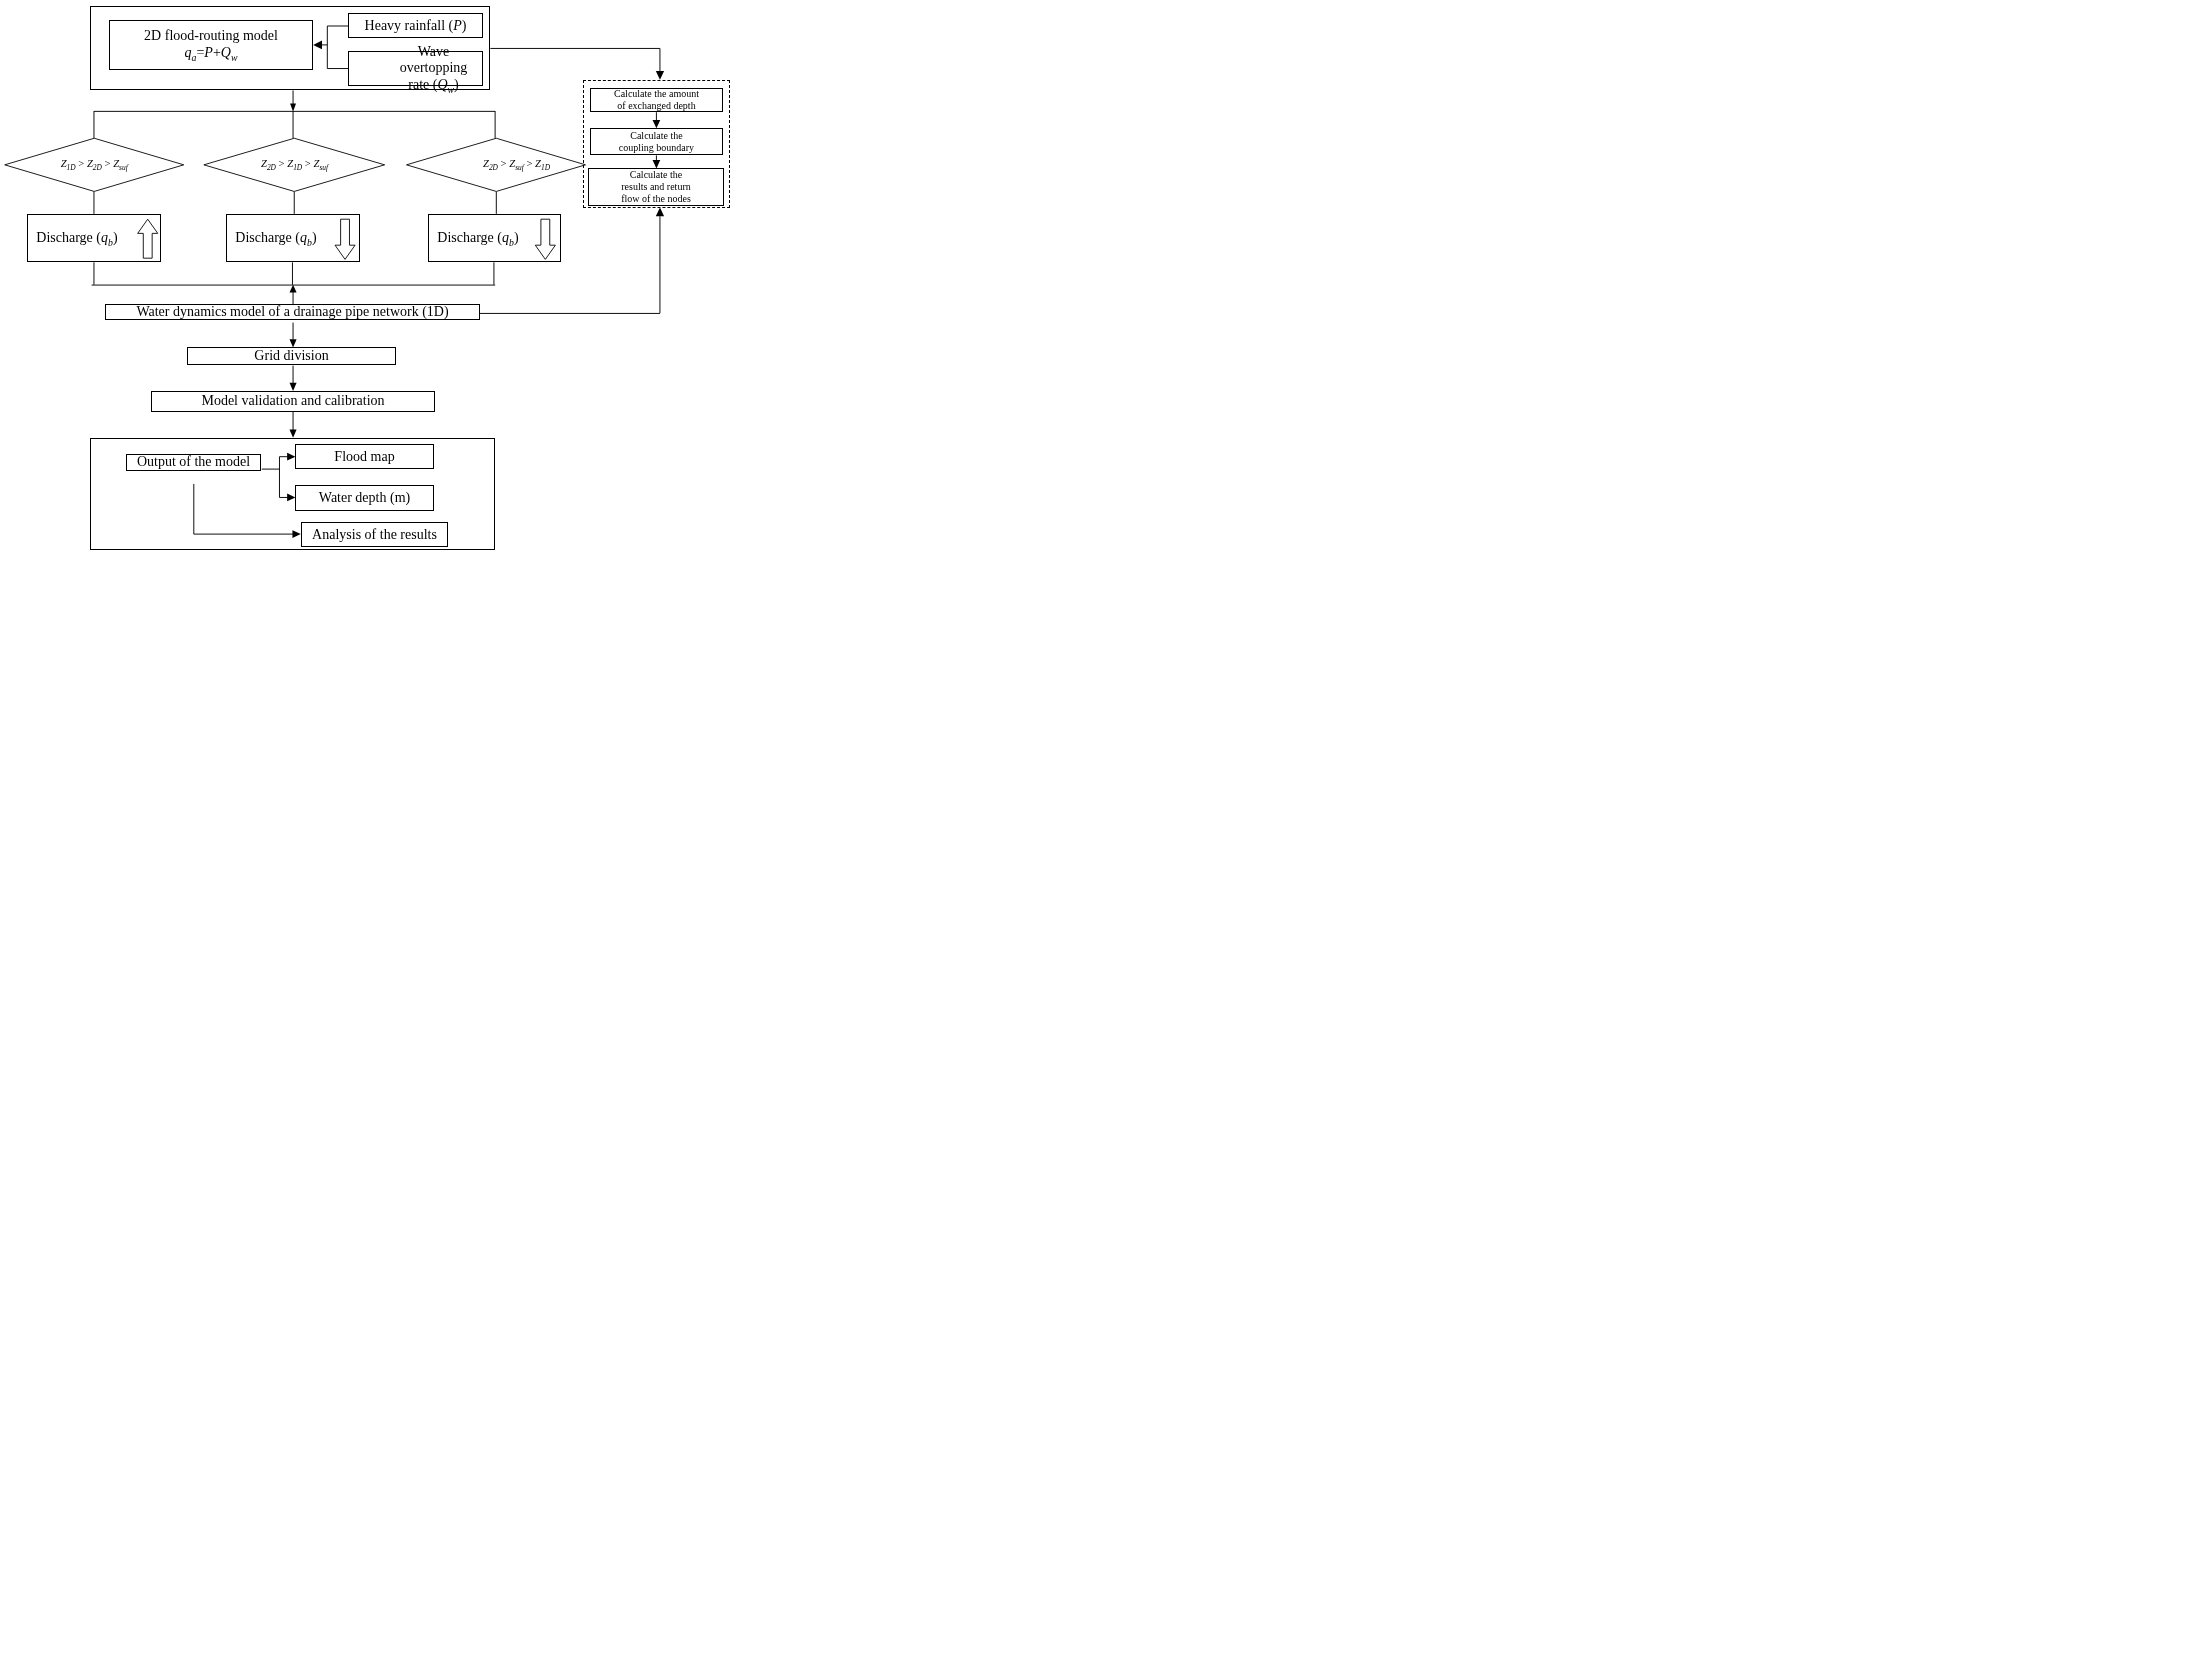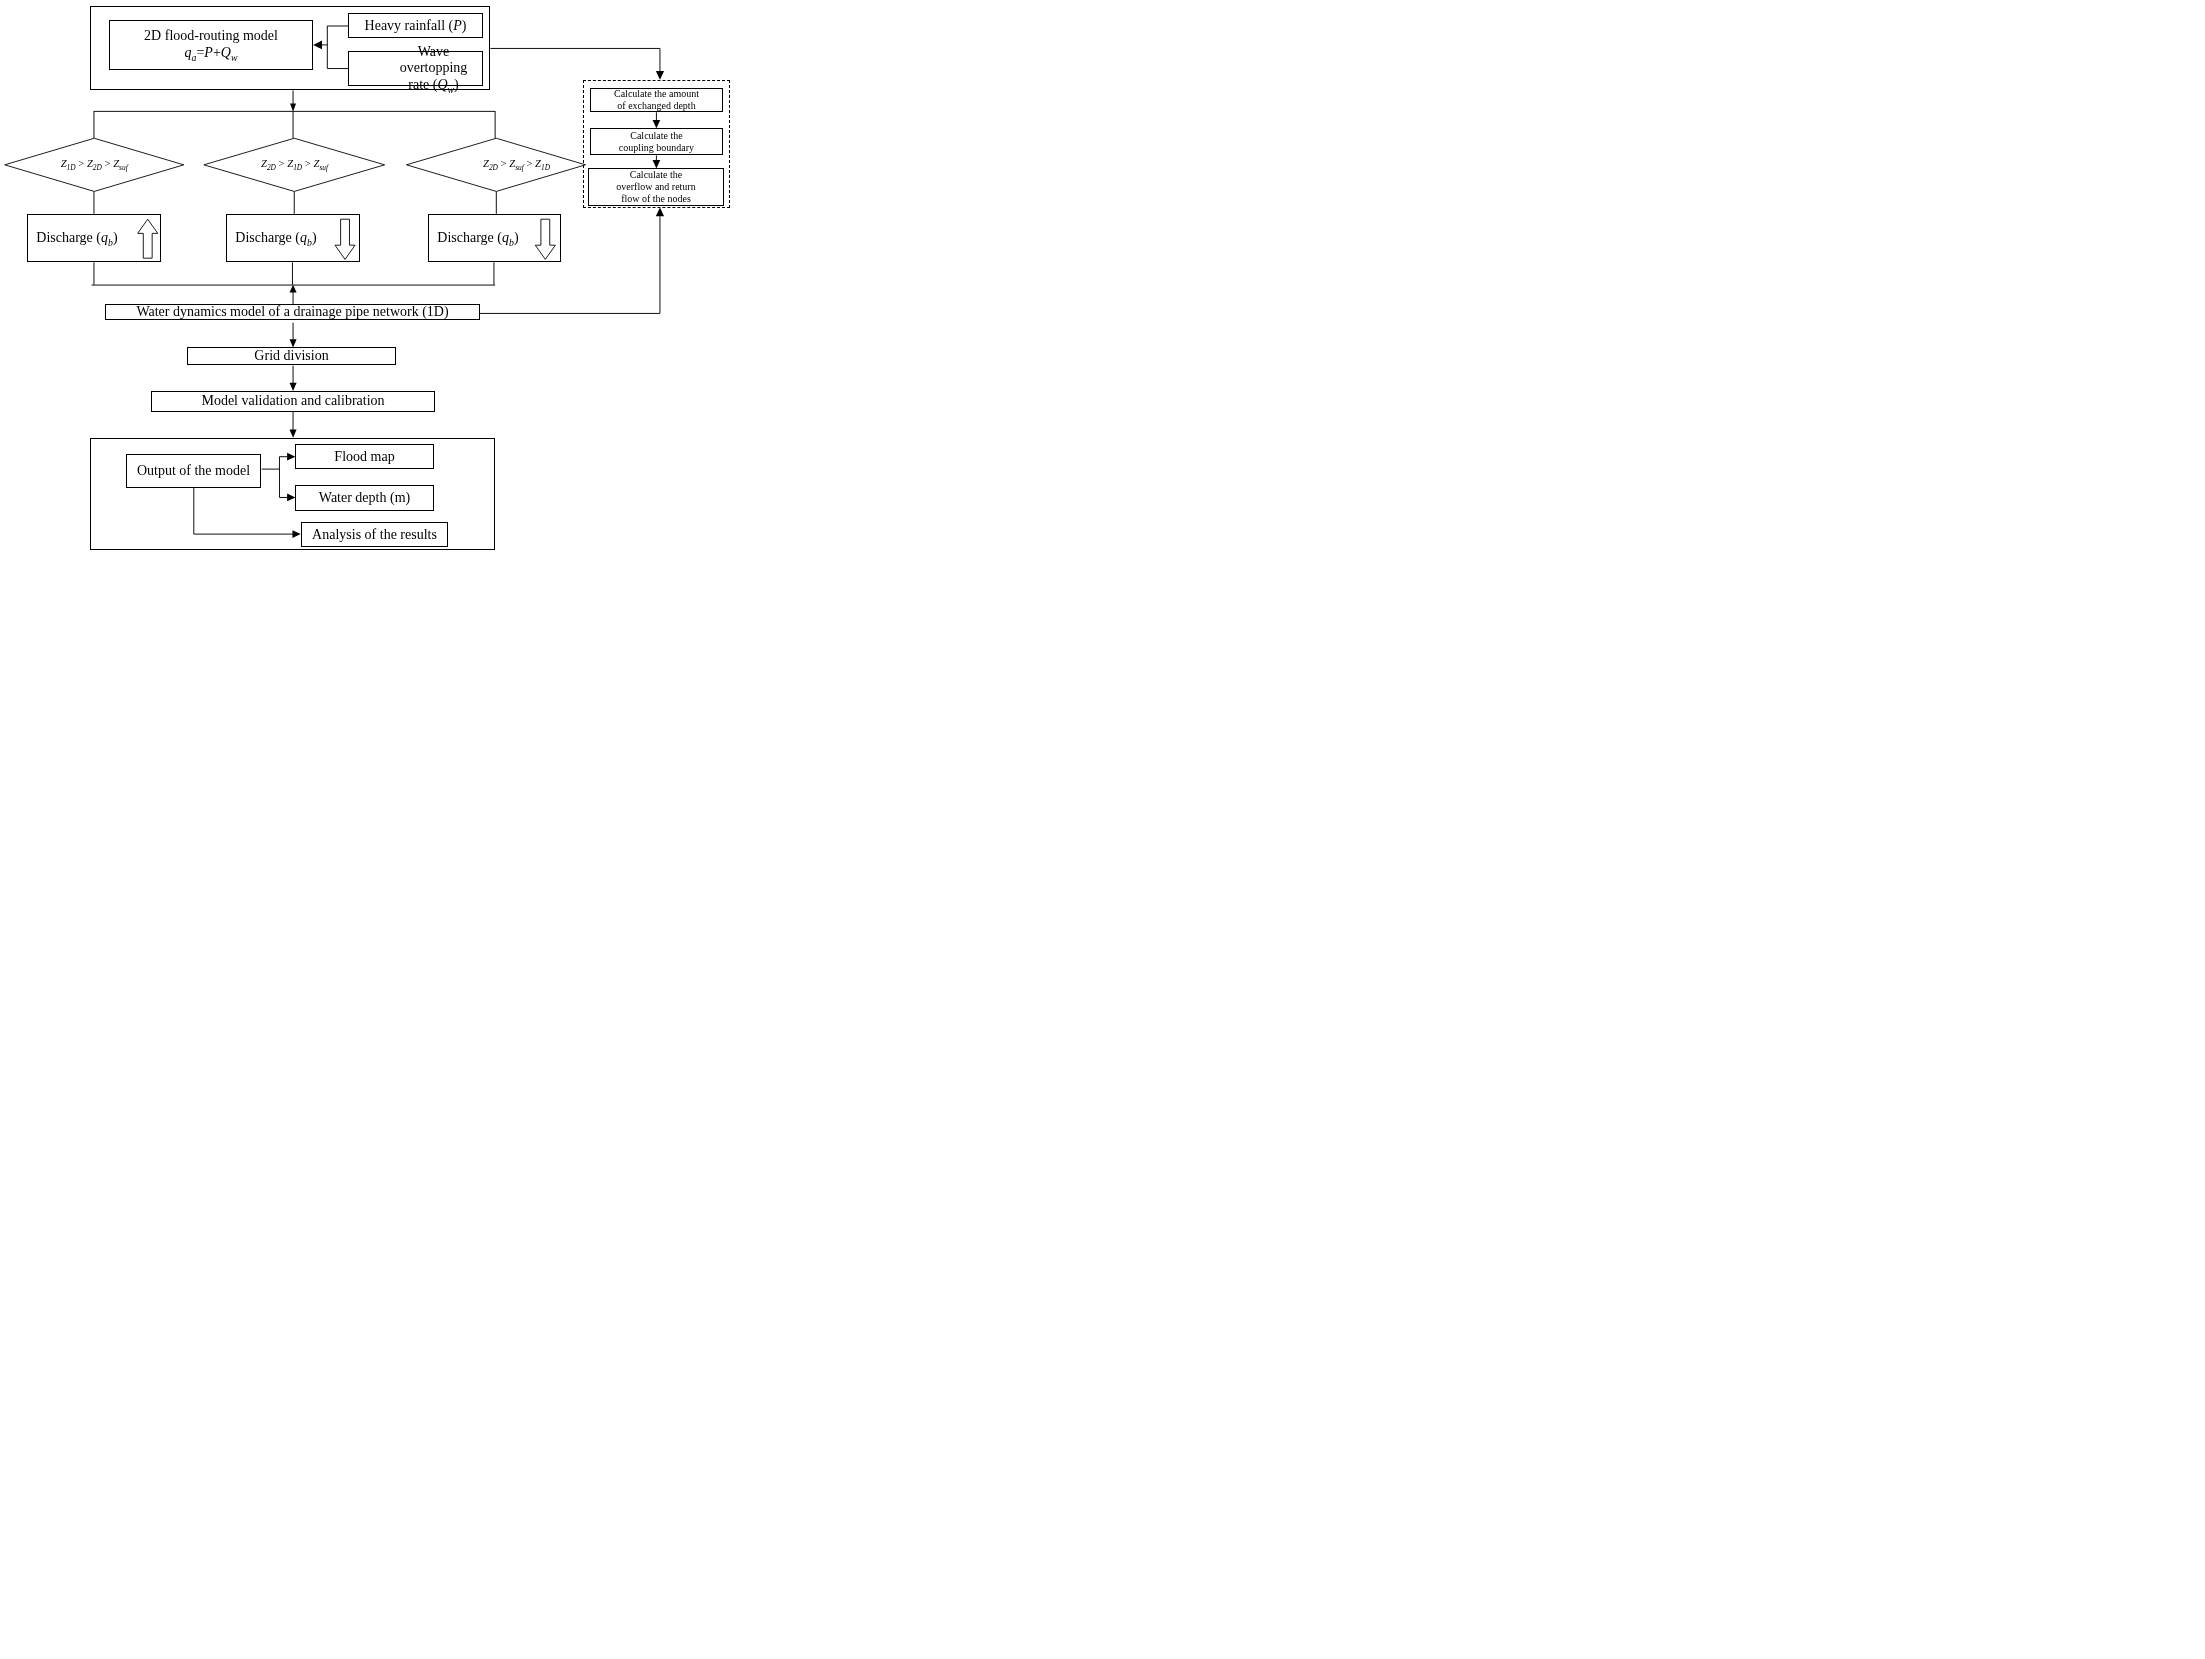--- a/index.html
+++ b/index.html
@@ -35,21 +35,21 @@
   .b-calc1       {left:590px;top:88px;width:133px;height:24px;border-width:0.9px;font-size:10px;line-height:1.18;flex-direction:column;z-index:2;}
   .b-calc2       {left:590px;top:128px;width:133px;height:27px;border-width:0.9px;font-size:10px;line-height:1.18;flex-direction:column;z-index:2;}
   .b-calc3       {left:588px;top:168px;width:136px;height:38px;border-width:0.9px;font-size:10px;line-height:1.18;flex-direction:column;z-index:2;}
   .b-dis-l       {left:27px; top:214px;width:134px;height:48px;border-width:1.5px;justify-content:flex-start;padding-left:8.3px;}
   .b-dis-m       {left:226px;top:214px;width:134px;height:48px;border-width:1.5px;justify-content:flex-start;padding-left:8.3px;}
   .b-dis-r       {left:428px;top:214px;width:133px;height:48px;border-width:1.5px;justify-content:flex-start;padding-left:8.3px;}
   .b-pipe        {left:105px;top:304px;width:375px;height:16px;}
   .b-grid        {left:187px;top:347px;width:209px;height:18.3px;}
   .b-mv          {left:151px;top:391px;width:284px;height:20.7px;}
   .b-outer-bot   {left:90px;top:438px;width:405px;height:112px;border-width:1.5px;}
-  .b-output      {left:126px;top:454px;width:135px;height:34px;}
+  .b-output      {left:126px;top:454px;width:135px;height:17px;}
   .b-flood       {left:295px;top:444px;width:139px;height:25.4px;}
   .b-depth       {left:295px;top:485px;width:139px;height:26px;}
   .b-analysis    {left:301px;top:522px;width:147px;height:25.4px;}
   .dtext{
     position:absolute;
     z-index:2;
     text-align:center;
     font-size:10.6px;
     font-style:italic;
   }
@@ -166,21 +166,21 @@
   <div class="box b-calc1">
     <div>Calculate the amount</div>
     <div>of exchanged depth</div>
   </div>
   <div class="box b-calc2">
     <div>Calculate the</div>
     <div>coupling boundary</div>
   </div>
   <div class="box b-calc3">
     <div>Calculate the</div>
-    <div>overflow and return</div>
+    <div>results and return</div>
     <div>flow of the nodes</div>
   </div>
 
   <div class="box b-pipe">
     <div>Water dynamics model of a drainage pipe network (1D)</div>
   </div>
   <div class="box b-grid">
     <div>Grid division</div>
   </div>
   <div class="box b-mv">

